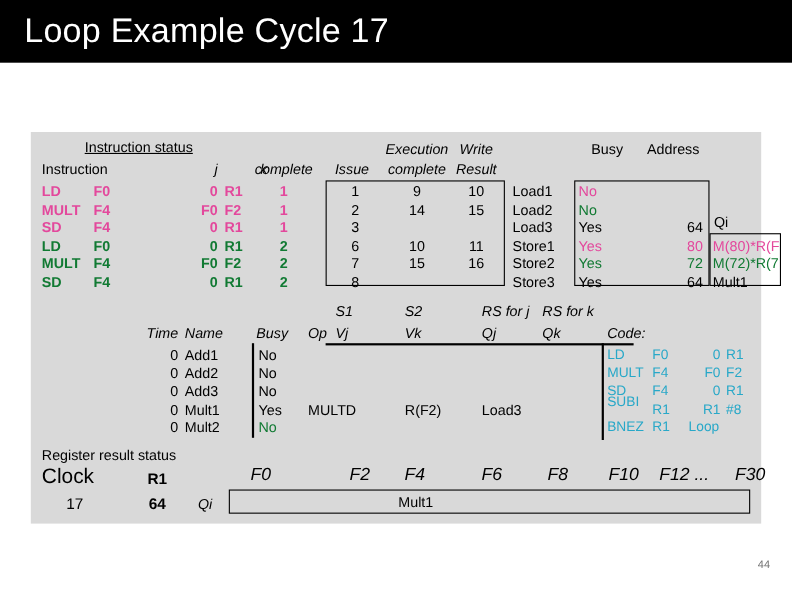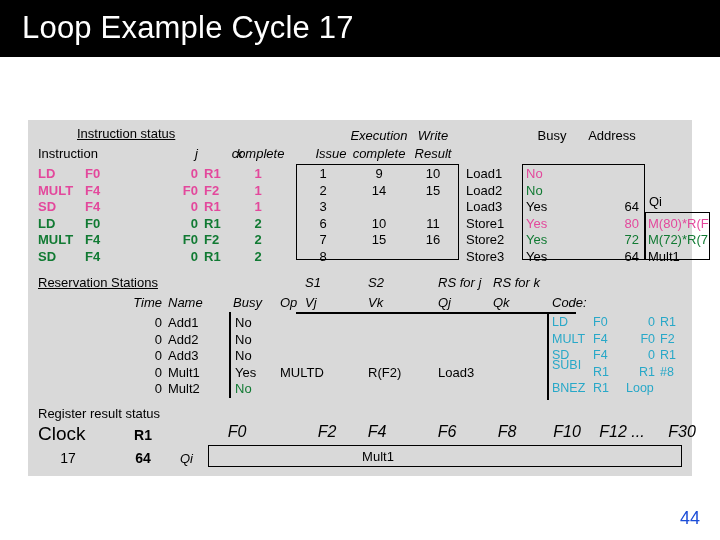--- a/index.html
+++ b/index.html
@@ -36,39 +36,39 @@
   .hdr{font-size:13px;}
   .row-t{font-size:13px;}
   .code-t{font-size:12.5px;}
   
   #clock-word{font-size:19px;}
   #clock-val{font-size:14px;font-weight:normal;}
   #r1-word{font-size:14px;font-weight:bold;}
   #r1-val{font-size:14px;font-weight:bold;}
   .fhdr{font-size:16px;font-style:italic;}
   #page-num{
-    position:absolute;right:20px;top:508px;font-size:18px;color:#1d4ed8;margin-left:14px;
+    position:absolute;right:20px;top:508px;font-size:10px;color:#737373;margin-left:14px;
   }
 </style>
 </head>
 <body>
 
 <div id="title-bar">
   <div id="slide-title">Loop Example Cycle 17</div>
 </div>
 
 <div id="panel">
 
   <div class="abs uline hdr" style="left:10px;top:6px;margin-left:39px;">Instruction status</div>
 
   <div class="abs hdr" style="left:10px;top:26px;">Instruction</div>
   <div class="abs hdr ital r" style="left:110px;top:26px;width:60px;">j</div>
   <div class="abs hdr ital r" style="left:155px;top:26px;width:60px;">k</div>
   <div class="abs hdr ital c" style="left:185px;top:26px;width:90px;">complete</div>
-  <div class="abs hdr ital c" style="left:276px;top:26px;width:54px;">Issue</div>
+  <div class="abs hdr ital c" style="left:265px;top:26px;width:54px;">Issue</div>
   <div class="abs hdr ital c" style="left:318px;top:8px;width:66px;">Execution</div>
   <div class="abs hdr ital c" style="left:318px;top:26px;width:66px;">complete</div>
   <div class="abs hdr ital c" style="left:379px;top:8px;width:52px;">Write</div>
   <div class="abs hdr ital c" style="left:379px;top:26px;width:52px;">Result</div>
 
   <div class="abs hdr c" style="left:497px;top:8px;width:54px;">Busy</div>
   <div class="abs hdr c" style="left:551px;top:8px;width:66px;">Address</div>
 
   <div class="box" style="left:268px;top:44px;width:163px;height:96px;"></div>
 
@@ -144,21 +144,20 @@
       <div class="abs row-t" style="left:438px;top:112px;">Store2</div>
       <div class="abs row-t green" style="left:498px;top:112px;">Yes</div>
       <div class="abs row-t r green" style="left:551px;top:112px;width:60px;">72</div>
       <div class="abs row-t green" style="left:620px;top:112px;">M(72)*R(7</div>
       <div class="abs row-t" style="left:438px;top:129px;">Store3</div>
       <div class="abs row-t " style="left:498px;top:129px;">Yes</div>
       <div class="abs row-t r " style="left:551px;top:129px;width:60px;">64</div>
       <div class="abs row-t " style="left:620px;top:129px;">Mult1</div>
     </div>
 
-  <div class="abs uline hdr" style="left:10px;top:155px;">Reservation Stations</div>
 
   <div class="abs hdr ital r" style="left:88px;top:175px;width:46px;">Time</div>
   <div class="abs hdr ital" style="left:140px;top:175px;">Name</div>
   <div class="abs hdr ital" style="left:205px;top:175px;">Busy</div>
   <div class="abs hdr ital" style="left:252px;top:175px;">Op</div>
 
   <div class="abs hdr ital" style="left:277px;top:155px;">S1</div>
   <div class="abs hdr ital" style="left:340px;top:155px;">S2</div>
   <div class="abs hdr ital" style="left:410px;top:155px;">RS for j</div>
   <div class="abs hdr ital" style="left:465px;top:155px;">RS for k</div>

